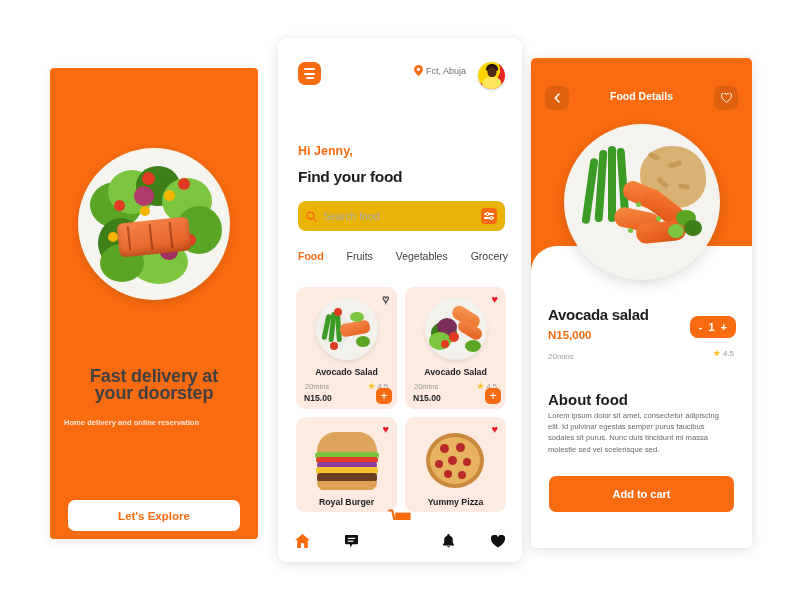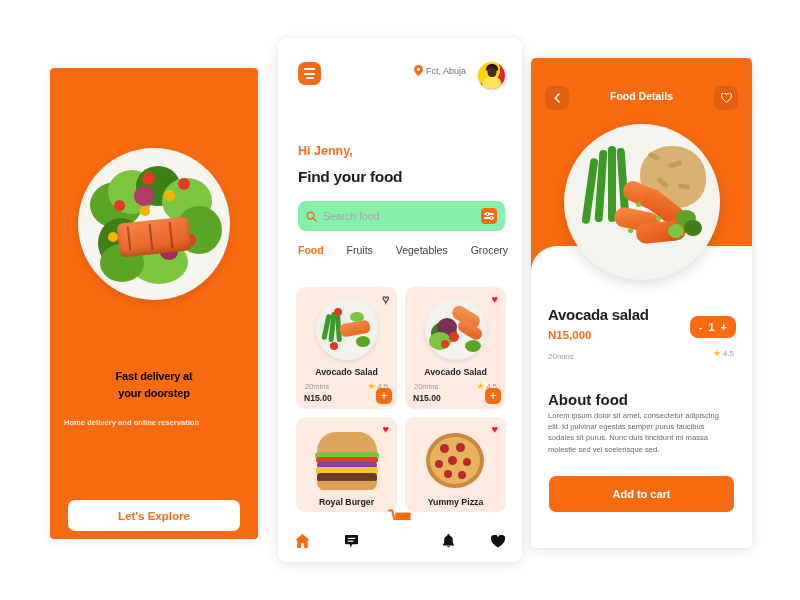--- a/index.html
+++ b/index.html
@@ -22,22 +22,22 @@
   }
   .hero-plate {
     position:absolute; left:50%; top:80px; transform:translateX(-50%);
     width: 152px; height: 152px; border-radius: 50%;
     background: #f6f4ef;
     box-shadow: 0 3px 10px rgba(0,0,0,0.13);
     overflow:hidden;
   }
   .onb-title {
     position:absolute; top:300px; left:0; right:0;
-    text-align:center; color:#000000;
-    font-size:11px; font-weight:bold; line-height:17px;
+    text-align:center; color:#404040;
+    font-size:18px; font-weight:bold; line-height:17px;
     letter-spacing:-0.2px;
   }
   .onb-sub {
     position:absolute; top:349px; left:14px; right:14px;
     text-align:left; color:#ffe6d6;
     font-size:7.6px; font-weight:bold; line-height:11px;
   }
   .explore-btn {
     position:absolute; left:18px; right:18px; top:470px;
     height:31px; background:#ffffff; border:none; border-radius:7px;
@@ -95,21 +95,21 @@
   .greet {
     position:absolute; left:20px; top:106px;
     color:#F96B10; font-size:12.5px; font-weight:bold;
   }
   .headline {
     position:absolute; left:20px; top:130px;
     color:#1d1d1f; font-size:15.5px; font-weight:bold; letter-spacing:-0.3px;
   }
   .searchbar {
     position:absolute; left:20px; right:17px; top:163px;
-    height:30px; background:#86efac; border-radius:8px;
+    height:30px; background:#eab308; border-radius:8px;
     display:flex; align-items:center; padding:0 8px;
   }
   .search-input {
     flex:1; border:none; outline:none; background:transparent;
     font-family:"Liberation Sans", sans-serif;
     font-size:10.5px; color:#545a60; margin-left:6px;
   }
   .search-input::placeholder { color:#a6a6a6; }
   .filter-icon {
     width:16px; height:16px; border-radius:4px; background:#F96B10;
@@ -118,21 +118,21 @@
   }
   .filter-icon i { display:block; width:10px; height:2px; background:#fff; border-radius:1px; position:relative; }
   .filter-icon i::after{ content:""; position:absolute; top:-1px; width:3.2px; height:3.8px;
     background:#F96B10; border:1px solid #fff; border-radius:1px; box-sizing:border-box;}
   .filter-icon i:nth-child(1)::after{ left:2px; }
   .filter-icon i:nth-child(2)::after{ left:6px; }
   .tabs {
     position:absolute; left:20px; right:14px; top:206px;
     display:flex; justify-content:space-between; align-items:center;
   }
-  .tab { font-size:10.5px; color:#3c4146; cursor:pointer; font-weight:normal; }
+  .tab { font-size:10.5px; color:#3c4146; cursor:pointer; font-weight:normal;margin-top:6px; }
   .tab.active { color:#F96B10; font-weight:bold; }
 
   .food-grid {
     position:absolute; left:18px; right:16px; top:249px;
     display:grid; grid-template-columns:1fr 1fr; gap:8px 8px;
   }
   .food-card {
     position:relative; background:#FDEAE0; border-radius:9px;
     height:122px; padding:7px 8px 0 8px; overflow:hidden;
   }

